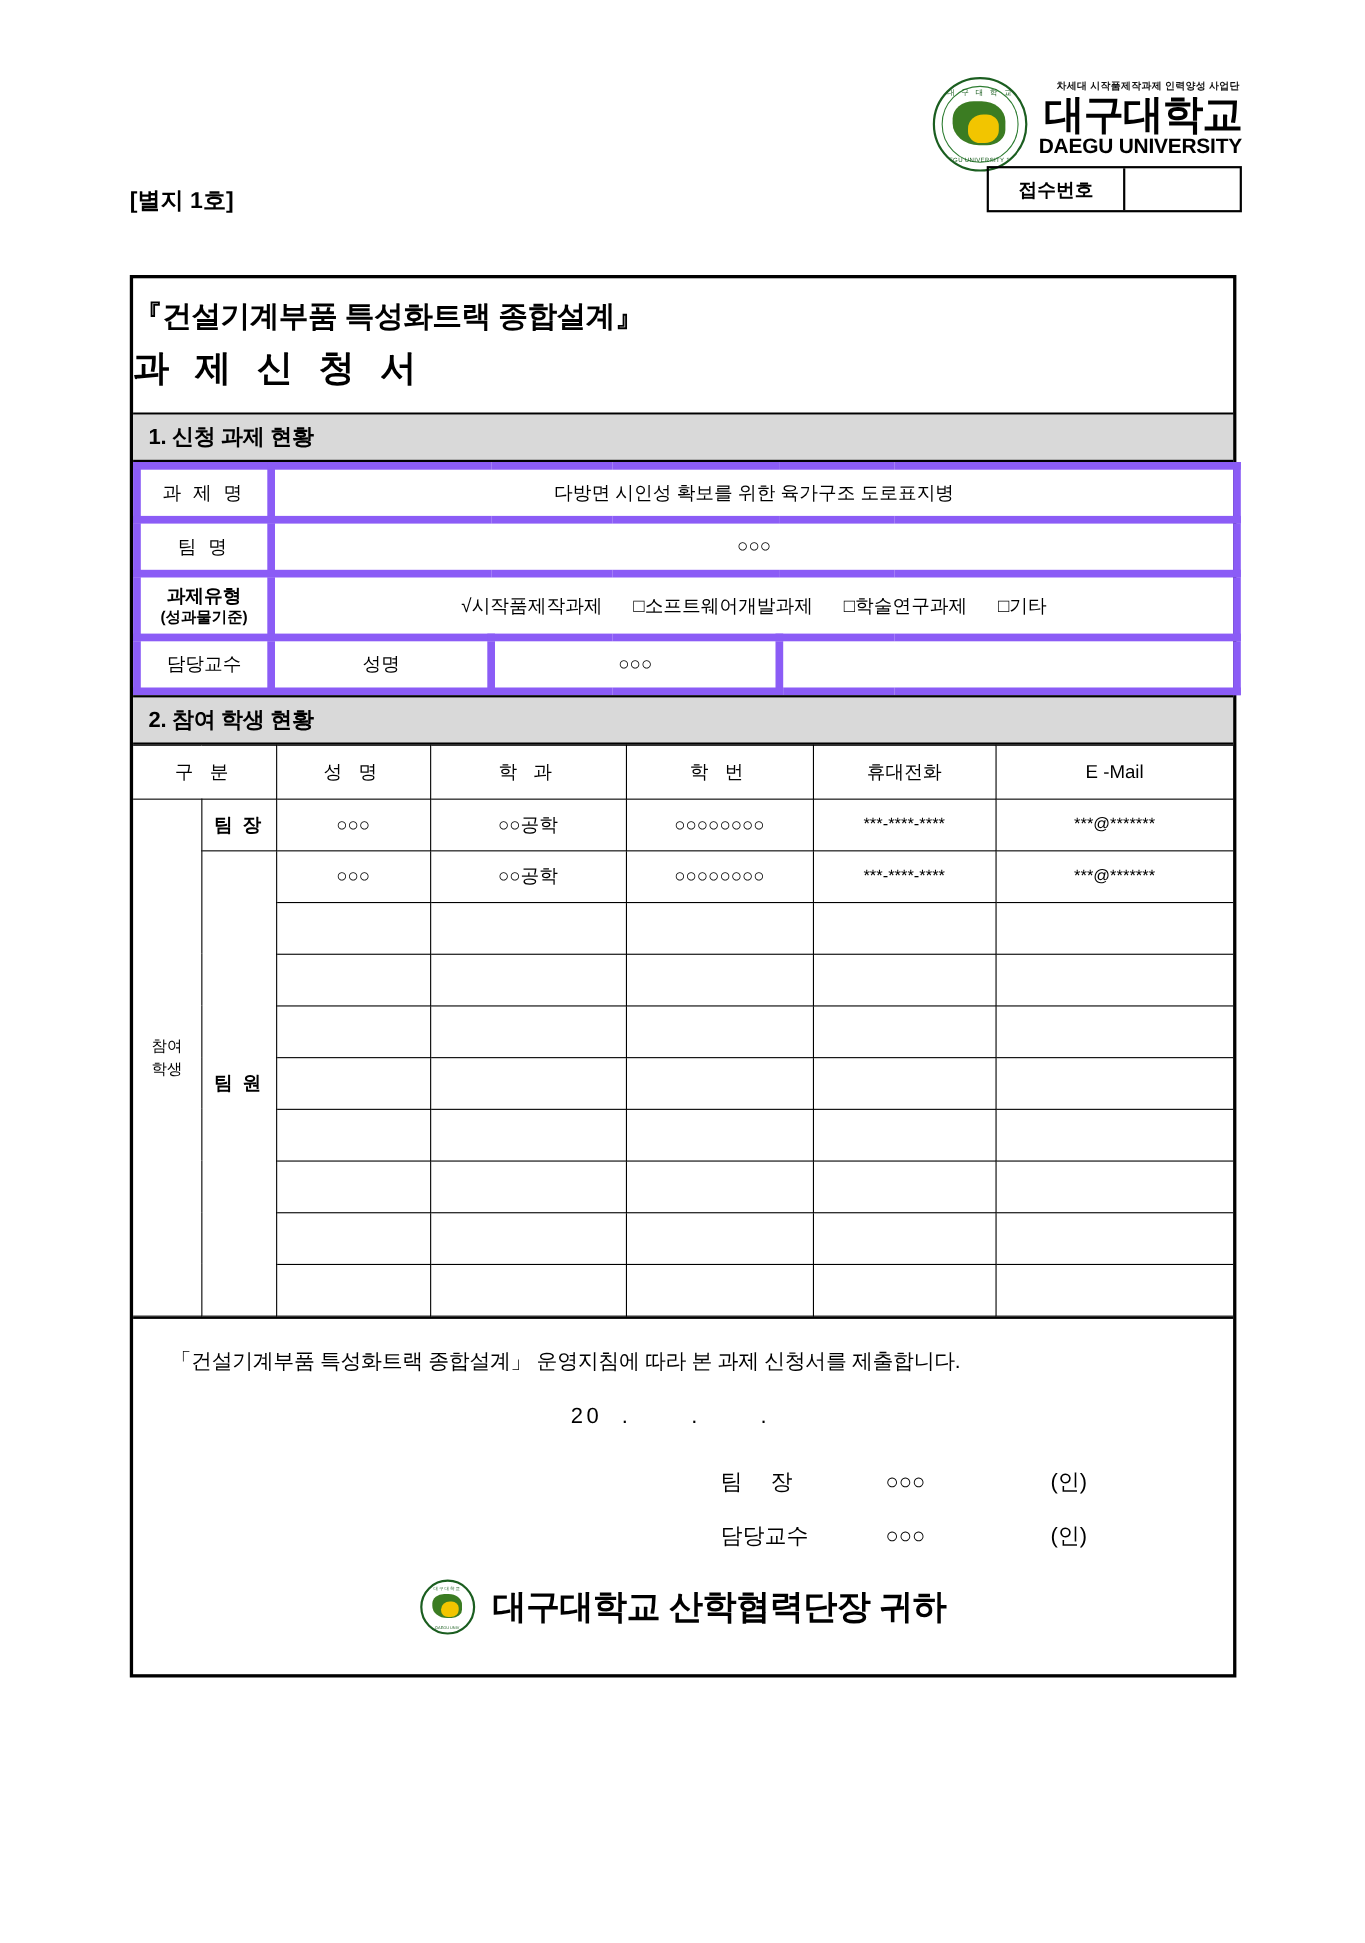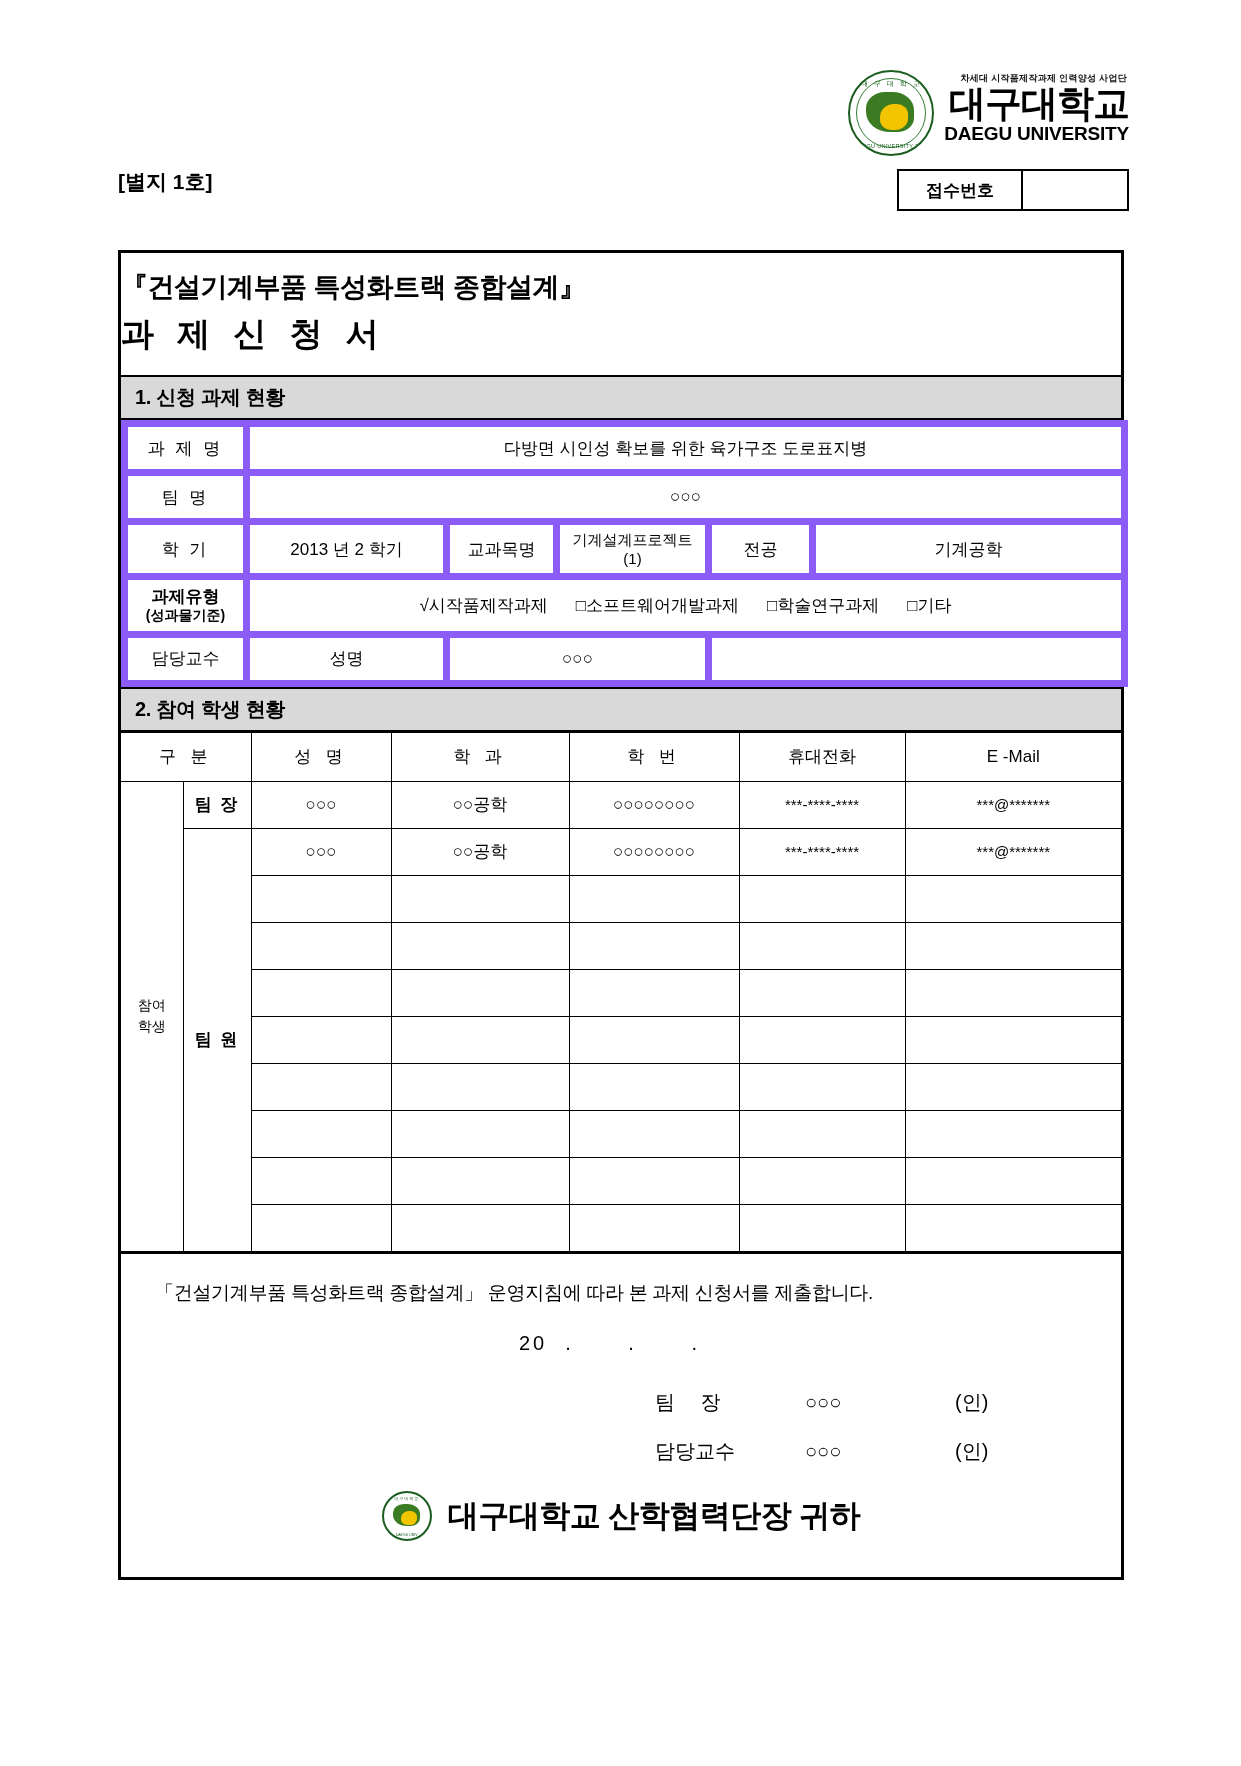--- a/index.html
+++ b/index.html
@@ -107,21 +107,21 @@
   .form-no {
     position: absolute;
     left: 118px;
     top: 168px;
     font-size: 21px;
     font-weight: bold;
   }
   .receipt-box {
     position: absolute;
     right: 112px;
-    top: 169px;
+    top: 151px;
     display: flex;
     border: 2px solid #000;
     height: 38px;
   }
   .receipt-label {
     width: 122px;
     display: flex;
     align-items: center;
     justify-content: center;
     font-size: 17px;
@@ -359,28 +359,20 @@
       <tbody>
         <tr>
           <td class="lbl">과 제 명</td>
           <td colspan="5">다방면 시인성 확보를 위한 육가구조 도로표지병</td>
         </tr>
         <tr>
           <td class="lbl">팀 명</td>
           <td colspan="5">○○○</td>
         </tr>
         <tr>
-          <td class="lbl">학 기</td>
-          <td>2013 년 2 학기</td>
-          <td>교과목명</td>
-          <td class="small" style="font-size:15px">기계설계프로젝트(1)</td>
-          <td>전공</td>
-          <td>기계공학</td>
-        </tr>
-        <tr>
           <td class="two-line">
             <div>과제유형</div>
             <div class="sub">(성과물기준)</div>
           </td>
           <td colspan="5">
             <div class="type-opts">
               <span class="opt"><span>√</span><span>시작품제작과제</span></span>
               <span class="opt"><span>□</span><span>소프트웨어개발과제</span></span>
               <span class="opt"><span>□</span><span>학술연구과제</span></span>
               <span class="opt"><span>□</span><span>기타</span></span>

